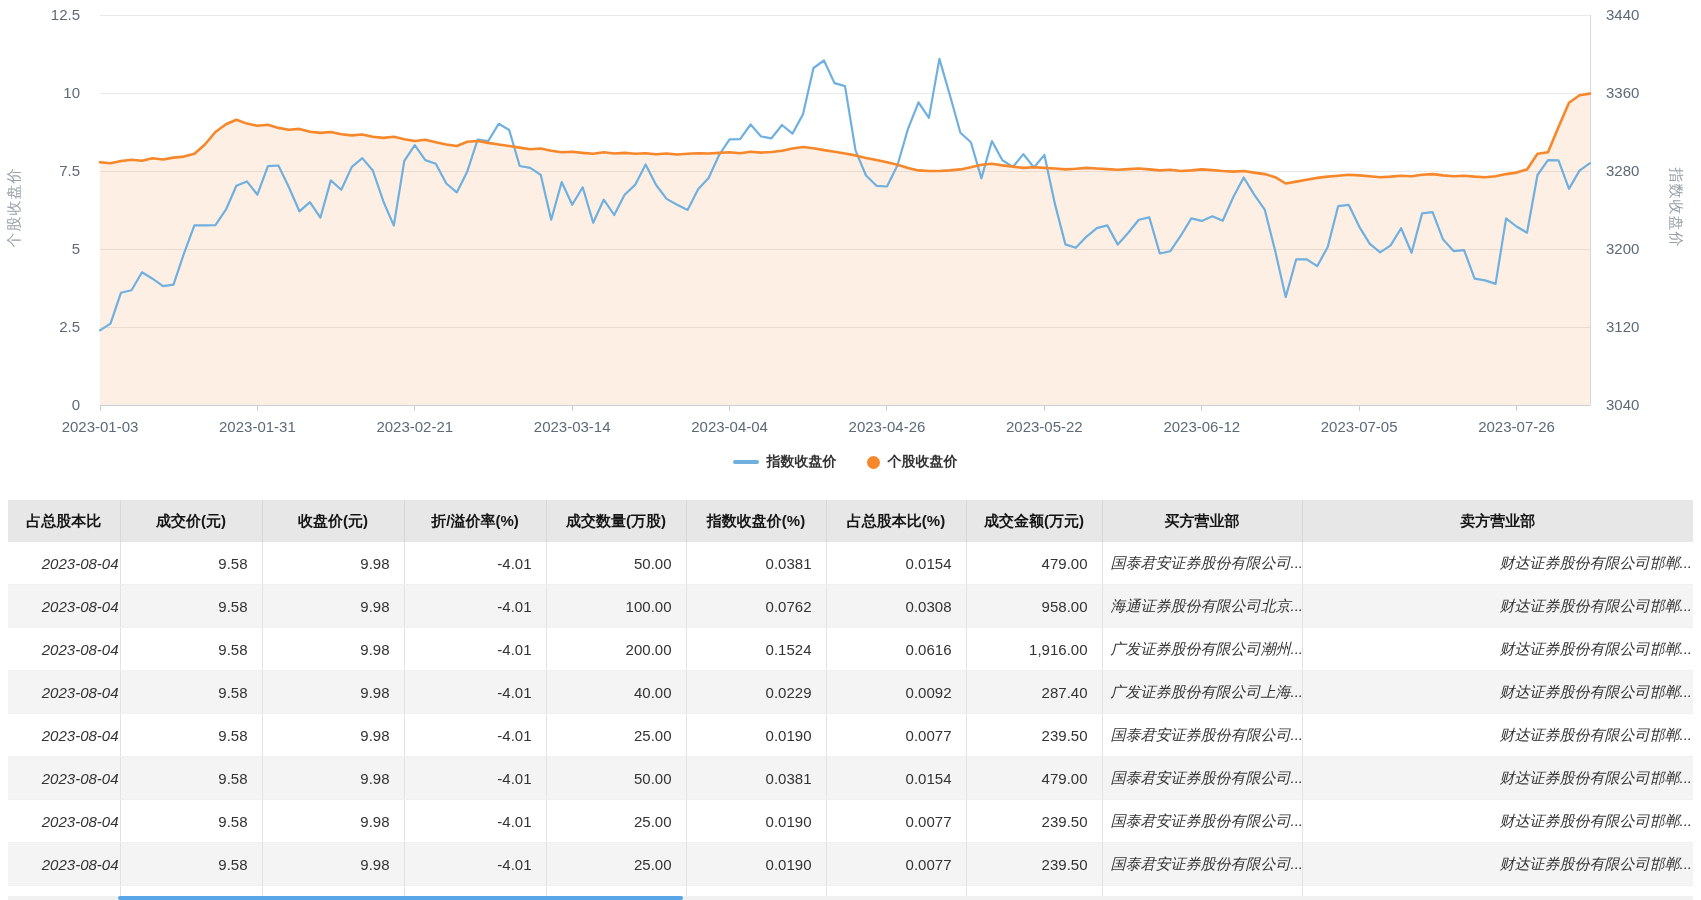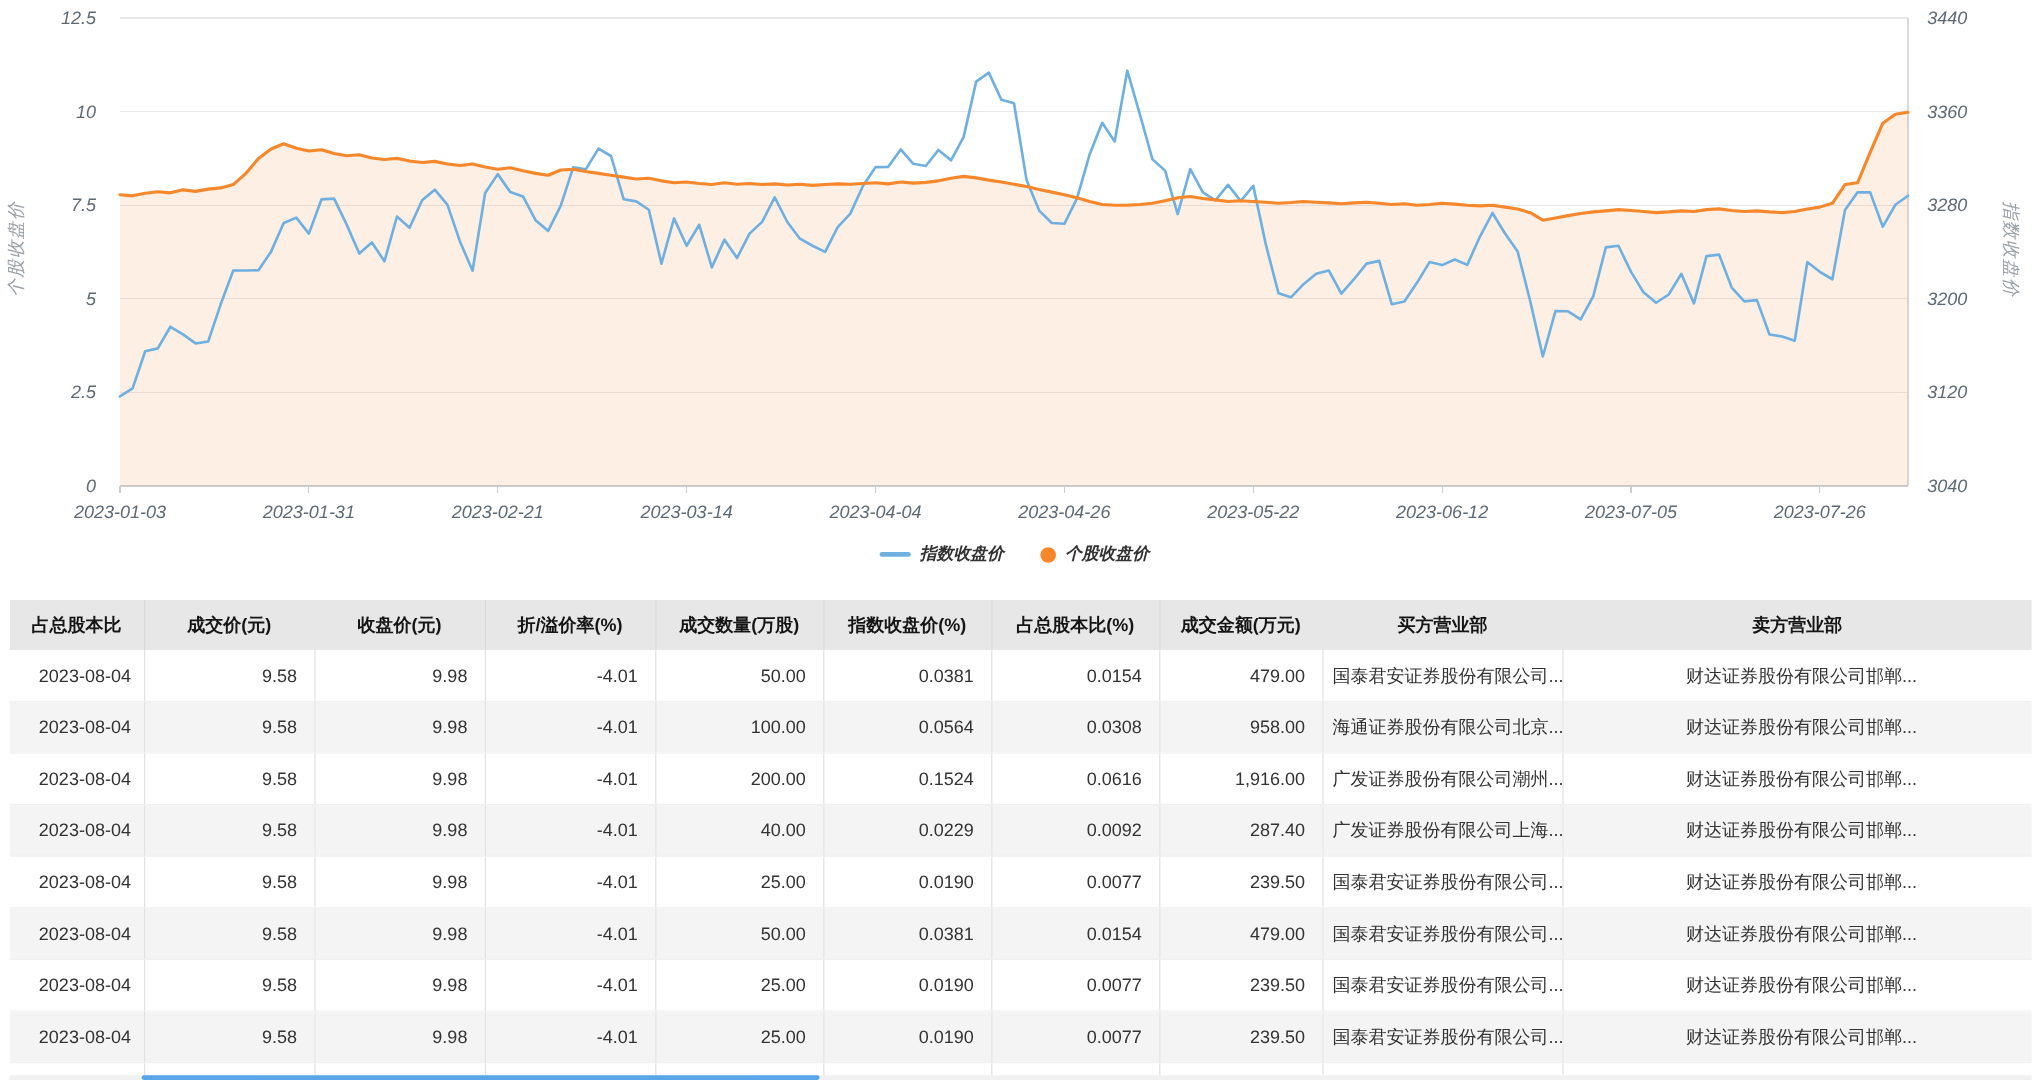--- a/index.html
+++ b/index.html
@@ -2,21 +2,21 @@
 <html><head>
 <meta charset="utf-8">
 <style>
   html,body{margin:0;padding:0;}
   body{
     width:1701px;height:900px;overflow:hidden;background:#fff;
     font-family:"Liberation Sans","DejaVu Sans",sans-serif;
     position:relative;
   }
   
-  .chart-section{position:absolute;top:0;left:0;width:1647px;height:500px;background:#fff;font-style:italic;}
+  .chart-section{position:absolute;top:0;left:0;width:1647px;height:500px;background:#fff;}
   .chart-section svg{position:absolute;top:0;left:0;}
   .axis-title{
     position:absolute;color:#99a1a8;font-size:15px;white-space:nowrap;
     transform-origin:center center;letter-spacing:1px;
   }
   .axis-title.left{left:-46px;top:198px;width:120px;text-align:center;transform:rotate(-90deg);}
   .axis-title.right{left:1615px;top:198px;width:120px;text-align:center;transform:rotate(90deg);}
   .legend{
     position:absolute;top:449px;left:0;width:1690px;height:26px;
     display:flex;justify-content:center;align-items:center;gap:30px;
@@ -32,21 +32,21 @@
     background:#e7e7e7;height:40px;font-weight:700;color:#151515;
     border-right:1px solid #d8d8d8;white-space:nowrap;overflow:hidden;text-align:center;
   }
   th:last-child{border-right:none;}
   td{
     height:40px;border-right:1px solid #e2e2e2;border-bottom:1px solid #f0f0f0;
     white-space:nowrap;overflow:hidden;background:#fff;
   }
   td:last-child{border-right:none;}
   tr.alt td{background:#f4f4f4;}
-  td.al{text-align:center;padding-left:8px;}
+  td.al{text-align:right;padding-left:8px;font-style:italic;}
   td.ar{text-align:right;padding-right:14px;}
   td.first{padding-left:15px;}
   
   .hscroll-track{
     position:absolute;left:8px;bottom:0;width:1685px;height:4px;background:#f1f1f1;
   }
   .hscroll-thumb{
     position:absolute;left:110px;top:0;width:565px;height:4px;background:#58a5e8;border-radius:2px;
   }
 </style>
@@ -152,21 +152,21 @@
           <td class="ar">479.00</td>
           <td class="al">国泰君安证券股份有限公司...</td>
           <td class="al">财达证券股份有限公司邯郸...</td>
         </tr>
         <tr class="alt">
           <td class="al first">2023-08-04</td>
           <td class="ar">9.58</td>
           <td class="ar">9.98</td>
           <td class="ar">-4.01</td>
           <td class="ar">100.00</td>
-          <td class="ar">0.0564</td>
+          <td class="ar">0.0762</td>
           <td class="ar">0.0308</td>
           <td class="ar">958.00</td>
           <td class="al">海通证券股份有限公司北京...</td>
           <td class="al">财达证券股份有限公司邯郸...</td>
         </tr>
         <tr>
           <td class="al first">2023-08-04</td>
           <td class="ar">9.58</td>
           <td class="ar">9.98</td>
           <td class="ar">-4.01</td>

